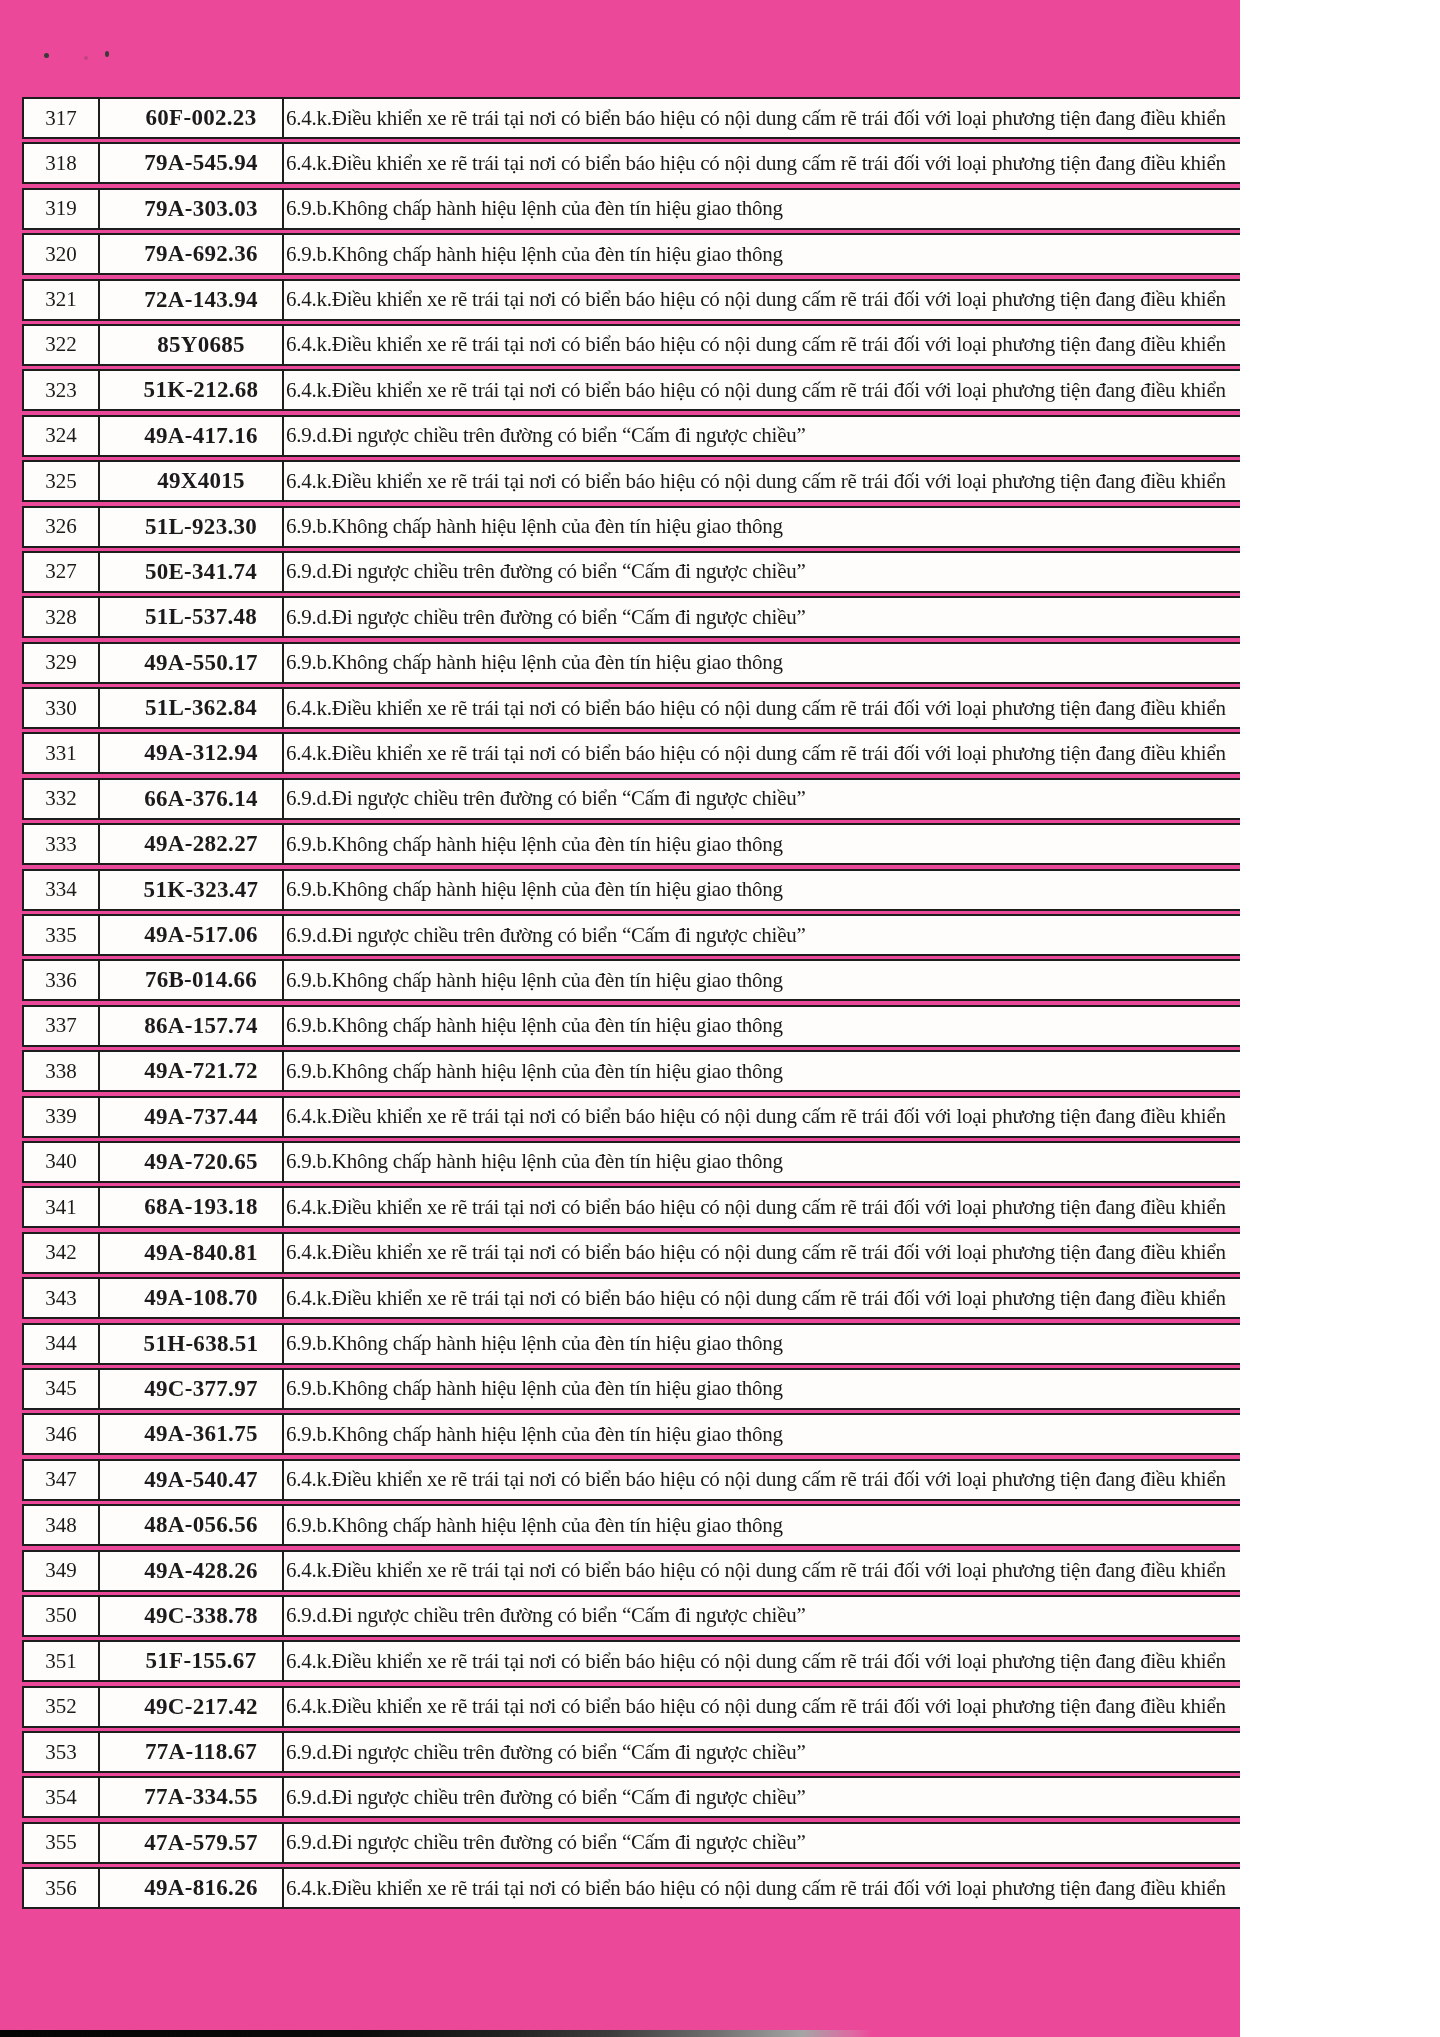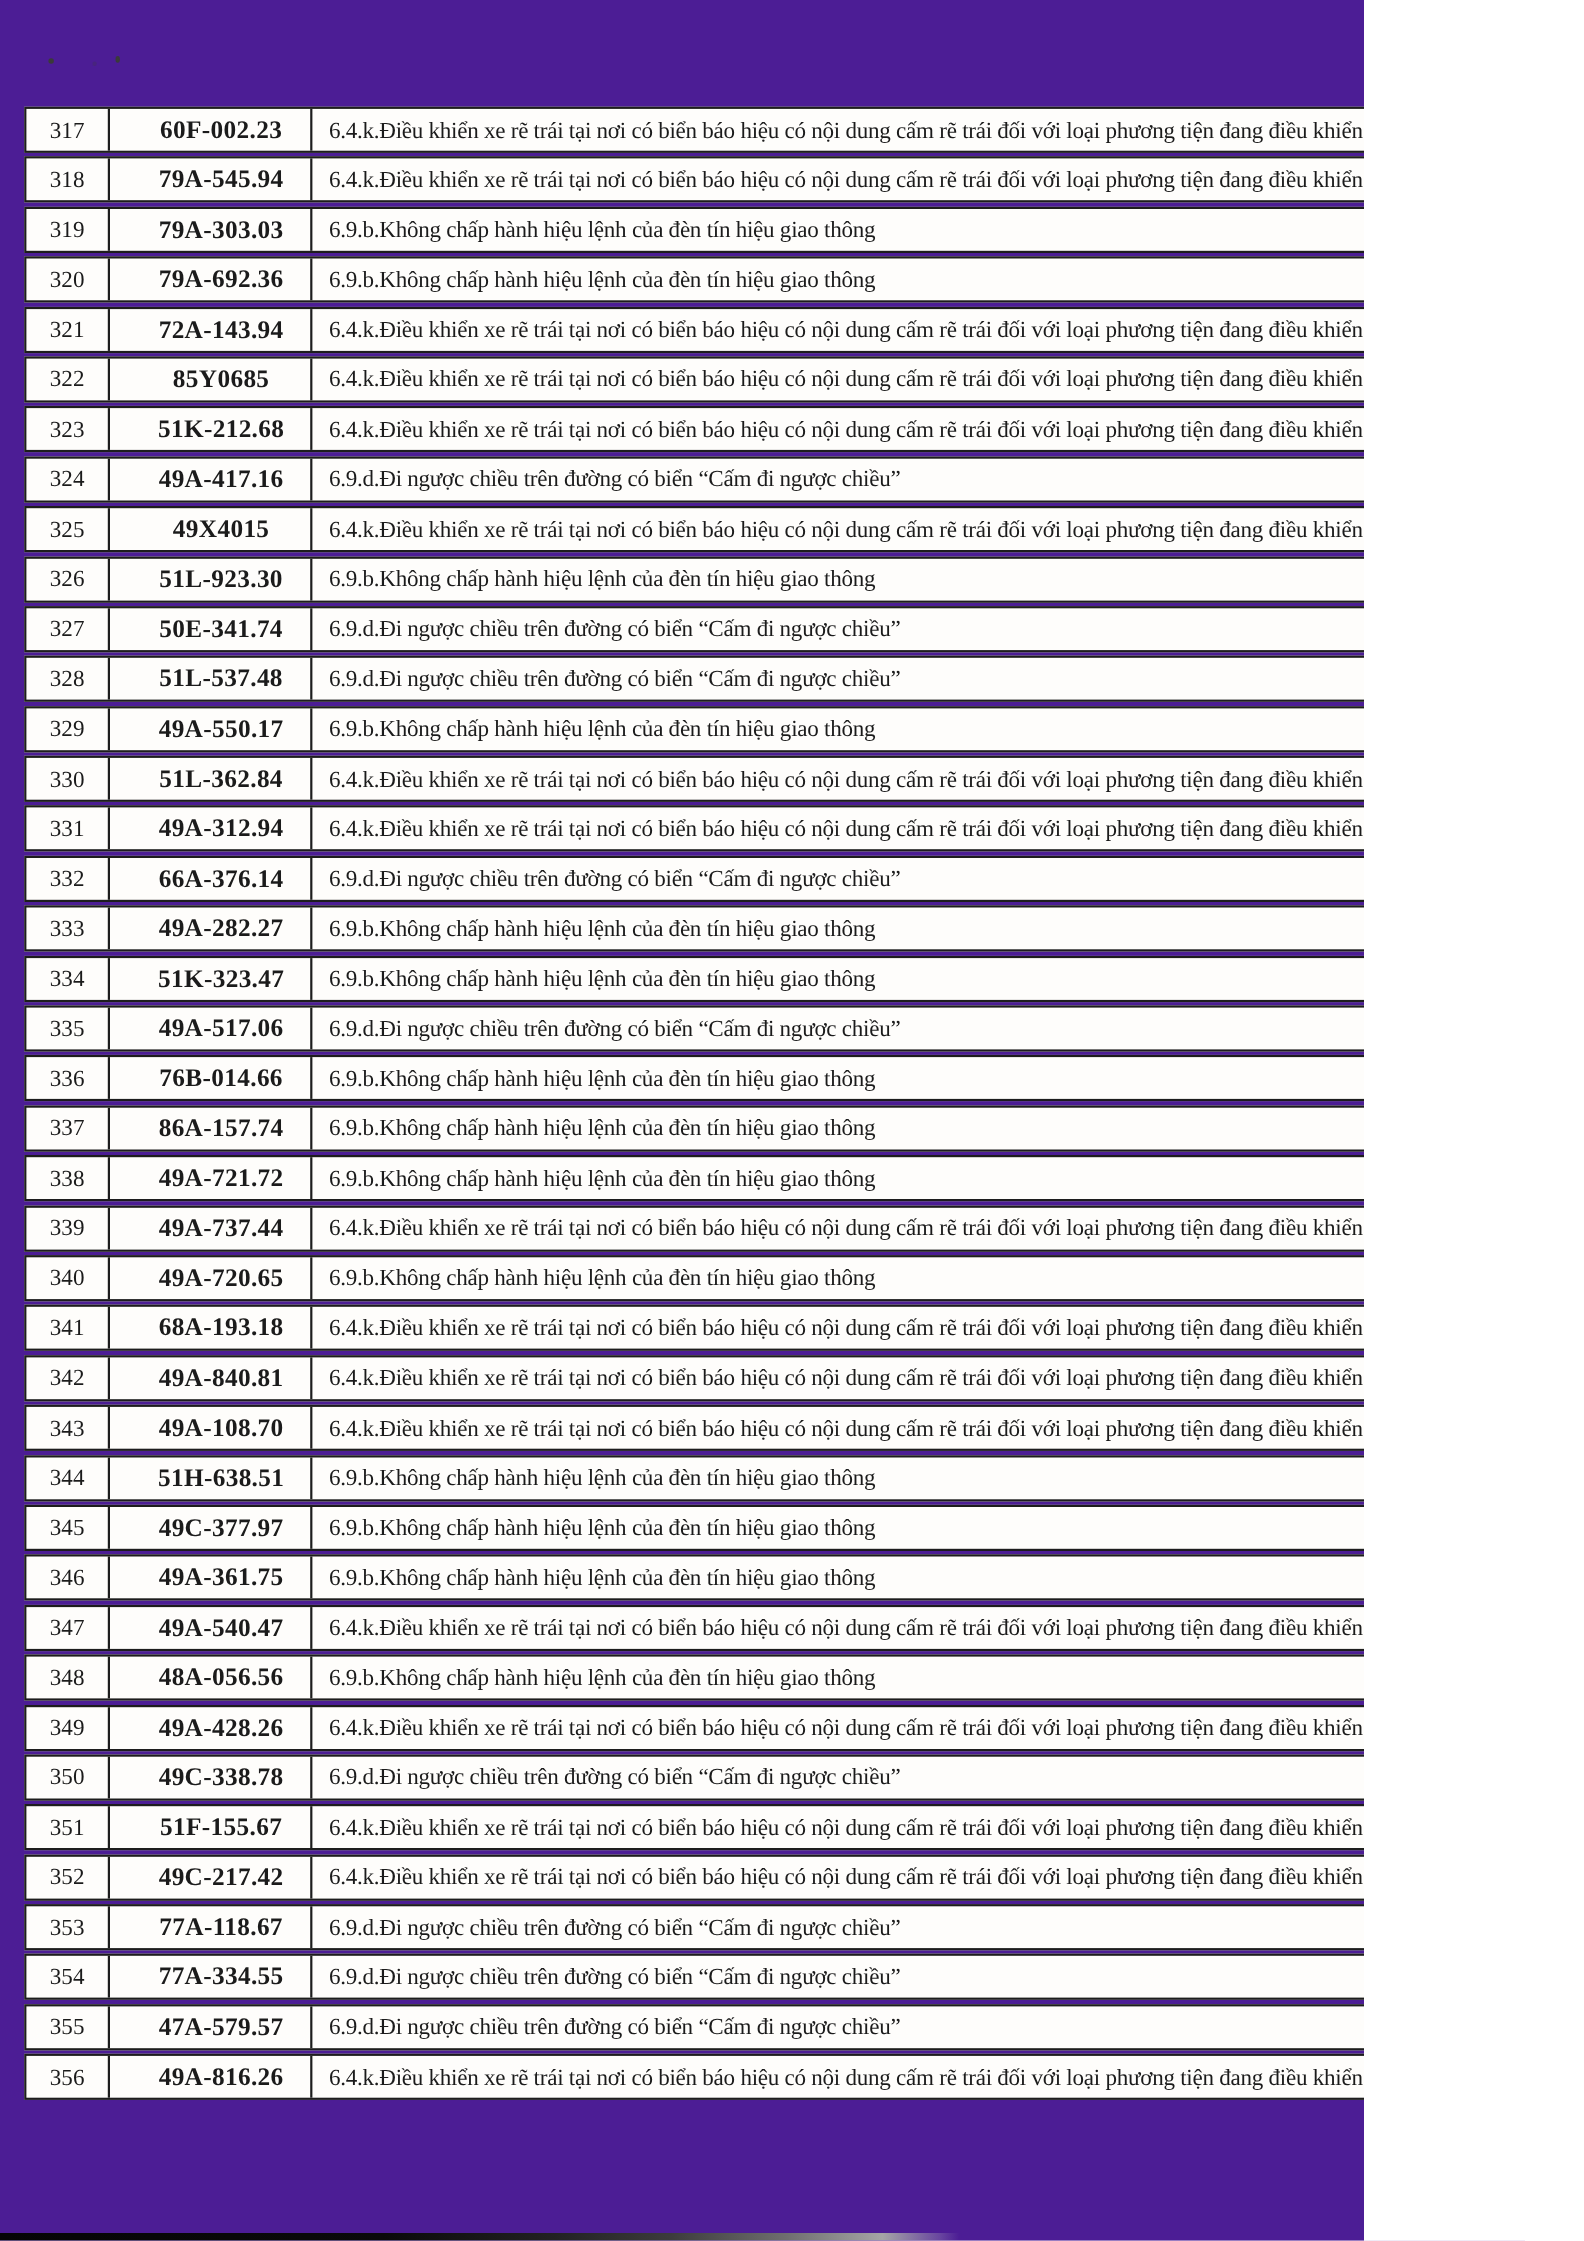--- a/index.html
+++ b/index.html
@@ -4,21 +4,21 @@
 <style>
   html, body {
     margin: 0;
     padding: 0;
     background: #ffffff;
   }
   .page {
     position: relative;
     width: 1240px;
     height: 2037px;
-    background: #4c1d95;
+    background: #ec4899;
     overflow: hidden;
     font-family: "Liberation Serif", "DejaVu Serif", serif;
     color: #1b1b1b;
   }
   .scan-dot {
     position: absolute;
     width: 5px;
     height: 5px;
     border-radius: 50%;
     background: #3a3a3a;
@@ -60,21 +60,21 @@
     width: 184px;
     justify-content: center;
     border-right: 2px solid #1d1d1d;
     font-size: 23px;
     font-weight: bold;
     letter-spacing: .3px;
     padding-left: 20px;
   }
   .c-violation {
     flex: 1;
-    padding-left: 15px;
+    padding-left: 2px;
     font-size: 21px;
     letter-spacing: -0.25px;
     white-space: nowrap;
   }
   .bottom-bar {
     position: absolute;
     left: 0;
     bottom: 0;
     width: 872px;
     height: 7px;

